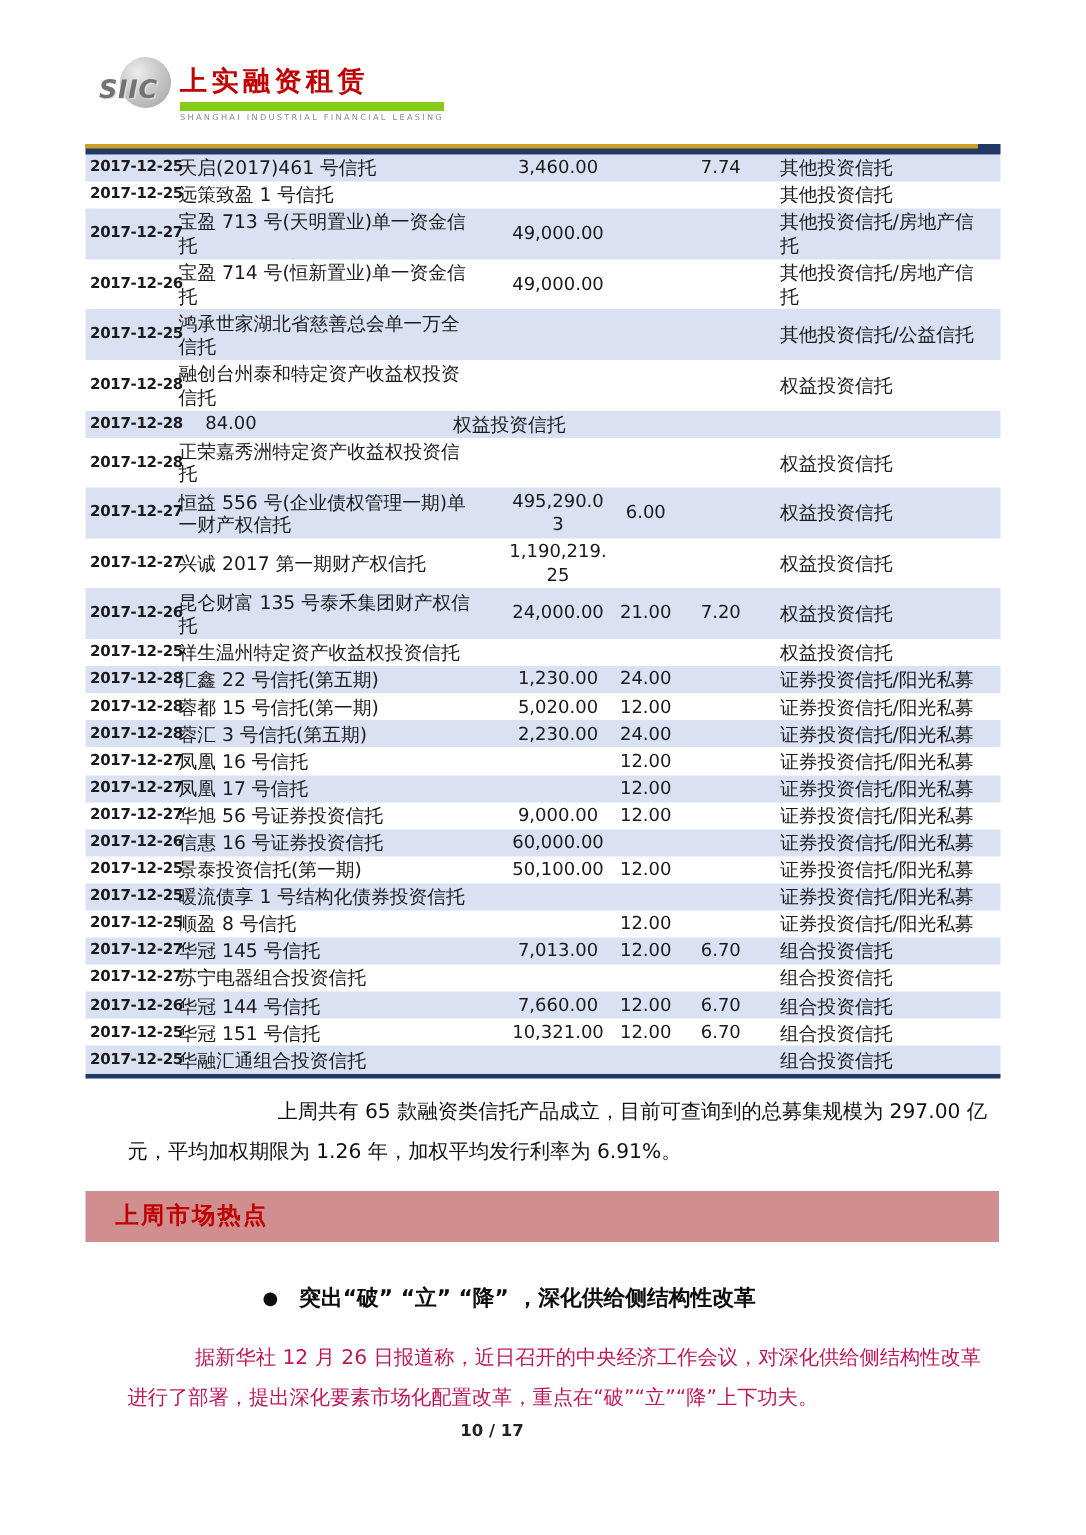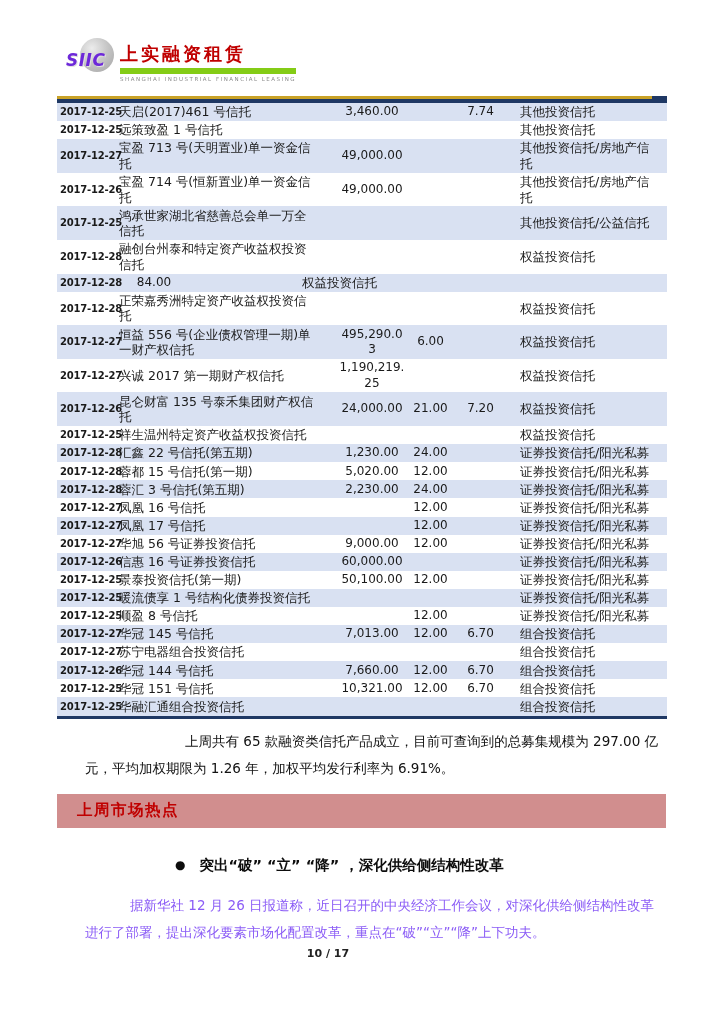--- a/index.html
+++ b/index.html
@@ -19,21 +19,21 @@
 
   
   .logo-block { margin-left:66px; display:flex; align-items:flex-start; height:48px; }
   .logo-mark { position:relative; width:50px; height:42px; flex:0 0 auto; }
   .logo-sphere {
     position:absolute; right:2px; top:2px; width:34px; height:34px; border-radius:50%;
     background:radial-gradient(circle at 35% 30%, #ececec 0%, #c8c8c8 45%, #a2a2a2 100%);
   }
   .logo-siic {
     position:absolute; left:0; bottom:8px;
-    font-style:italic; font-weight:bold; color:#6d28d9;
+    font-style:italic; font-weight:bold; color:#737373;
     font-size:17px; letter-spacing:0.5px; text-shadow:1px 1px 0 #e0e0e0;
   }
   .logo-text { margin-left:4px; padding-top:6px; }
   .logo-cn {
     font-size:18px; font-weight:bold; color:#c00000; letter-spacing:3px;
     border-bottom:6px solid #84cc16; padding-bottom:2px; white-space:nowrap;
   }
   .logo-en {
     font-size:5.5px; color:#8a8a8a; letter-spacing:1.5px; margin-top:1.5px; white-space:nowrap;
   }
@@ -74,21 +74,21 @@
   .bullet-line {
     margin:28px 60px 0 175px;
     font-weight:bold; font-size:14.5px; color:#0d0d0d;
     display:flex; align-items:center;
   }
   .bullet { font-size:12px; margin-right:14px; }
 
   
   .body-para {
     margin:17px 60px 0 85px;
-    font-size:13.5px; line-height:27px; color:#8b5cf6;
+    font-size:13.5px; line-height:27px; color:#be185d;
     text-indent:45px;
   }
 
   
   .page-number {
     position:absolute; top:947px; left:0; width:656px;
     text-align:center; font-weight:bold; font-size:11px; color:#222;
   }
 </style>
 </head>

